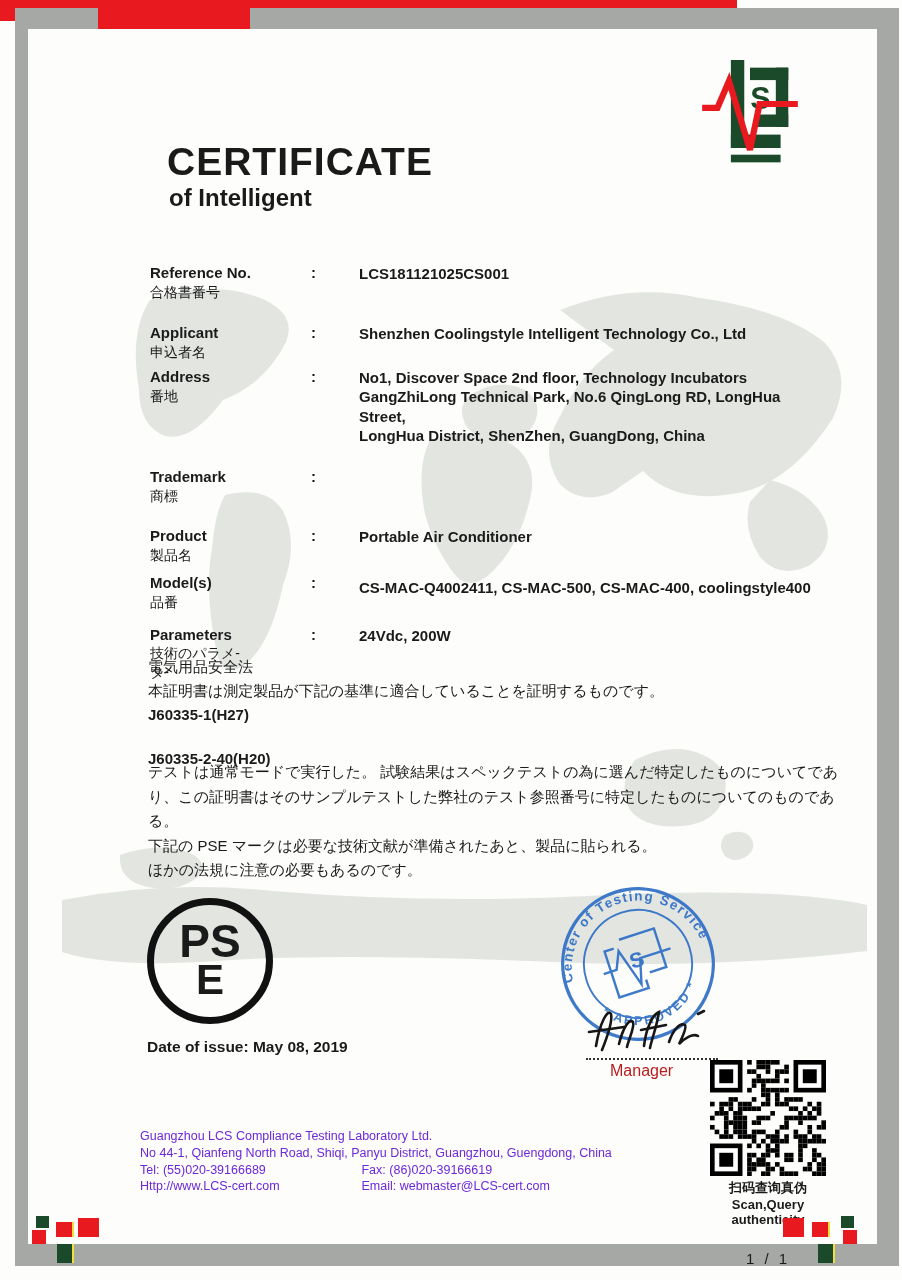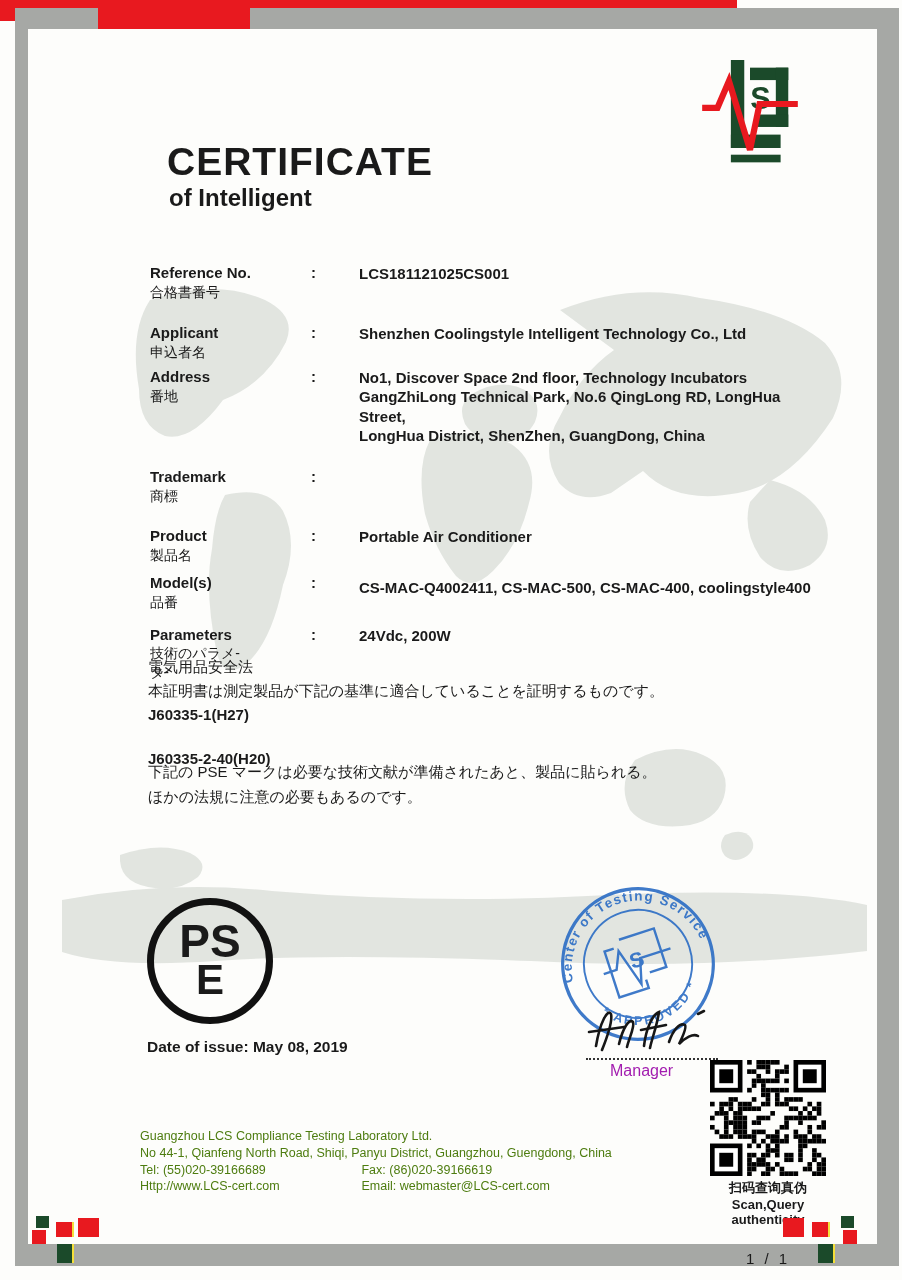--- a/index.html
+++ b/index.html
@@ -47,26 +47,26 @@
 
   
   #pse{left:147px;top:898px;width:112px;height:112px;border:7px solid #111;border-radius:50%;
        display:flex;flex-direction:column;align-items:center;justify-content:center;}
   #pse .ps{font-weight:bold;font-size:46px;line-height:0.82;letter-spacing:0px;}
   #pse .e{font-weight:bold;font-size:42px;line-height:0.9;}
 
   
   #stamp{left:556px;top:882px;width:164px;height:164px;opacity:0.92;}
   #signature{left:586px;top:1000px;width:132px;height:58px;border-bottom:2px dotted #333;}
-  #manager{left:610px;top:1062px;font-size:16px;color:#a21caf;}
+  #manager{left:610px;top:1062px;font-size:16px;color:#b91c1c;}
 
   #date-issue{left:147px;top:1038px;font-size:15.5px;font-weight:bold;}
 
   
-  #footer{left:140px;top:1128px;font-size:12.5px;line-height:1.34;color:#4d7c0f;}
+  #footer{left:140px;top:1128px;font-size:12.5px;line-height:1.34;color:#6d28d9;}
   #footer .pair span{display:inline-block;}
   #footer .pair .lft{width:218px;}
 
   
   #qr-block{left:697px;top:1060px;width:142px;text-align:center;}
   #qr-svg{display:block;margin:0 auto;}
   #qr-cap-zh{font-size:13px;font-weight:bold;margin-top:3px;}
   #qr-cap-en{font-size:13px;font-weight:bold;}
   #page-ind{font-size:15px;font-weight:normal;letter-spacing:3px;margin-top:23px;}
 
@@ -158,20 +158,21 @@
 </div>
 
 <div id="standards" class="abs content">
   <div>電気用品安全法</div>
   <div>本証明書は測定製品が下記の基準に適合していることを証明するものです。</div>
   <div class="std">J60335-1(H27)</div>
   <div class="std" id="std2">J60335-2-40(H20)</div>
 </div>
 
 <div id="notes" class="abs content">
+  <div>テストは通常モードで実行した。 試験結果はスペックテストの為に選んだ特定したものについてであり、この証明書はそのサンプルテストした弊社のテスト参照番号に特定したものについてのものである。</div>
   <div>下記の PSE マークは必要な技術文献が準備されたあと、製品に貼られる。</div>
   <div>ほかの法規に注意の必要もあるのです。</div>
 </div>
 
 <div id="pse" class="abs content">
   <div class="ps">PS</div>
   <div class="e">E</div>
 </div>
 
 <div id="date-issue" class="abs content">Date of issue: May 08, 2019</div>

